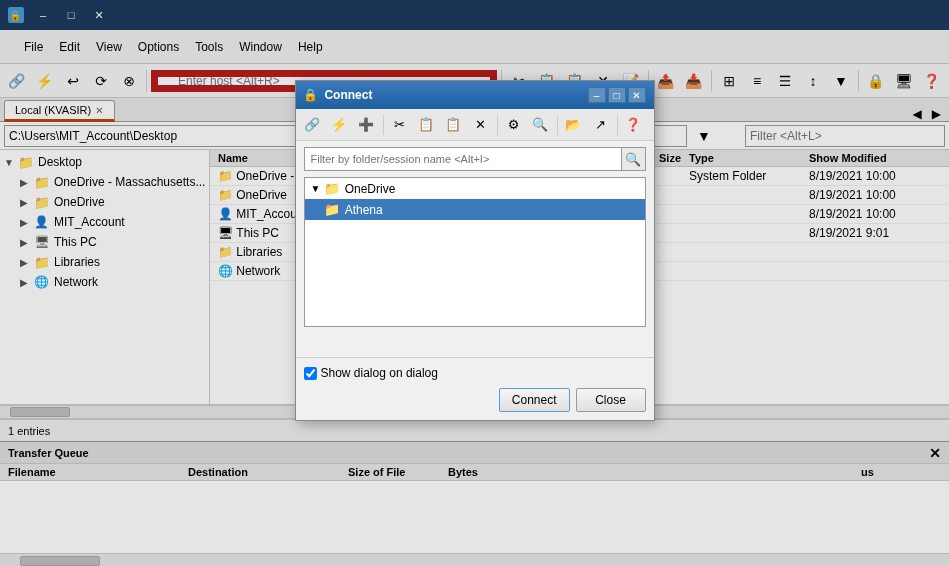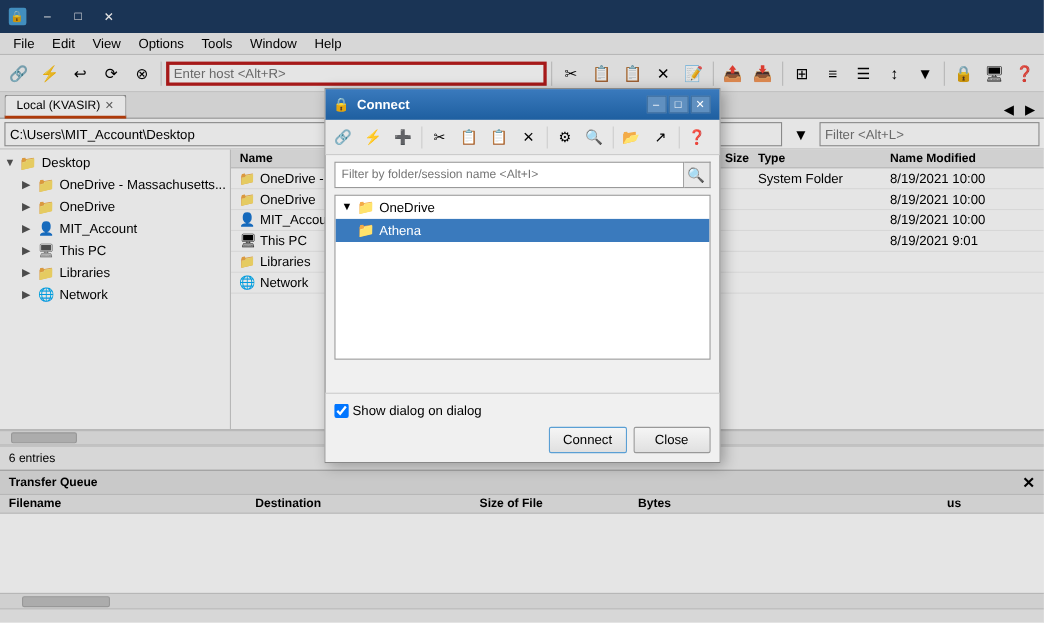--- a/index.html
+++ b/index.html
@@ -55,24 +55,24 @@
       font-size: 11px;
       cursor: pointer;
       display: flex;
       align-items: center;
       justify-content: center;
     }
 
     
     .menu-bar {
       background: #f0f0f0;
-      height: 20px;
-      display: flex;
-      align-items: center;
-      padding: 0 4px;
+      height: 34px;
+      display: flex;
+      align-items: center;
+      padding: 0 16px;
       border-bottom: 1px solid #ccc;
     }
     .menu-item {
       padding: 2px 8px;
       cursor: pointer;
       font-size: 12px;
       height: 100%;
       display: flex;
       align-items: center;
     }
@@ -101,22 +101,22 @@
     }
     .tb-separator {
       width: 1px;
       height: 22px;
       background: #ccc;
       margin: 0 2px;
     }
     .tb-address {
       flex: 1;
       height: 22px;
-      border: 3px solid #b91c1c;
-      padding: 0 4px;
+      border: 7px solid #b91c1c;
+      padding: 0 20px;
       font-size: 12px;
       background: white;
     }
 
     
     .tab-bar {
       background: #e8e8e8;
       height: 24px;
       display: flex;
       align-items: flex-end;
@@ -175,20 +175,21 @@
       padding: 0 4px;
       font-size: 12px;
     }
     .filter-input {
       width: 200px;
       height: 22px;
       border: 1px solid #999;
       padding: 0 4px;
       font-size: 12px;
       color: #737373;
+      margin-left: 24px;
     }
 
     
     .file-panel {
       display: flex;
       height: 255px;
       border-bottom: 1px solid #ccc;
     }
 
     
@@ -293,21 +294,20 @@
       cursor: pointer;
       font-size: 14px;
     }
     .tq-col-header {
       display: flex;
       background: #e8e8e8;
       border-bottom: 1px solid #ccc;
       padding: 2px 8px;
       font-size: 11px;
       font-weight: bold;
-      gap: 44px;
     }
     .tq-col-filename { width: 180px; }
     .tq-col-dest { width: 160px; }
     .tq-col-size { width: 100px; }
     .tq-col-bytes { flex: 1; }
     .tq-col-status { width: 80px; }
 
     
     .bottom-status {
       height: 22px;
@@ -590,21 +590,21 @@
       <span class="tree-icon">🌐</span>
       <span>Network</span>
     </div>
   </div>
 
   <div class="file-list-panel">
     <div class="file-list-header">
       <div class="col-name">Name</div>
       <div class="col-size">Size</div>
       <div class="col-type">Type</div>
-      <div class="col-date">Name Modified</div>
+      <div class="col-date">Show Modified</div>
     </div>
     <div class="file-row">
       <div class="col-name">
         <span>📁 </span>
         <span>OneDrive - Massachusetts Institu...</span>
       </div>
       <div class="col-size"></div>
       <div class="col-type">System Folder</div>
       <div class="col-date">8/19/2021 10:00</div>
     </div>
@@ -654,21 +654,21 @@
       <div class="col-date"></div>
     </div>
   </div>
 </div>
 
 <div class="scroll-bar-h" style="border-bottom:1px solid #ccc;">
   <div style="width:60px;height:10px;background:#c0c0c0;border:1px solid #aaa;border-radius:2px;margin-left:10px;"></div>
 </div>
 
 <div class="status-bar">
-  <span>6 entries</span>
+  <span>1 entries</span>
 </div>
 
 <div class="transfer-queue">
   <div class="tq-header">
     <span>Transfer Queue</span>
     <span class="tq-close">✕</span>
   </div>
   <div class="tq-col-header">
     <div class="tq-col-filename">Filename</div>
     <div class="tq-col-dest">Destination</div>

